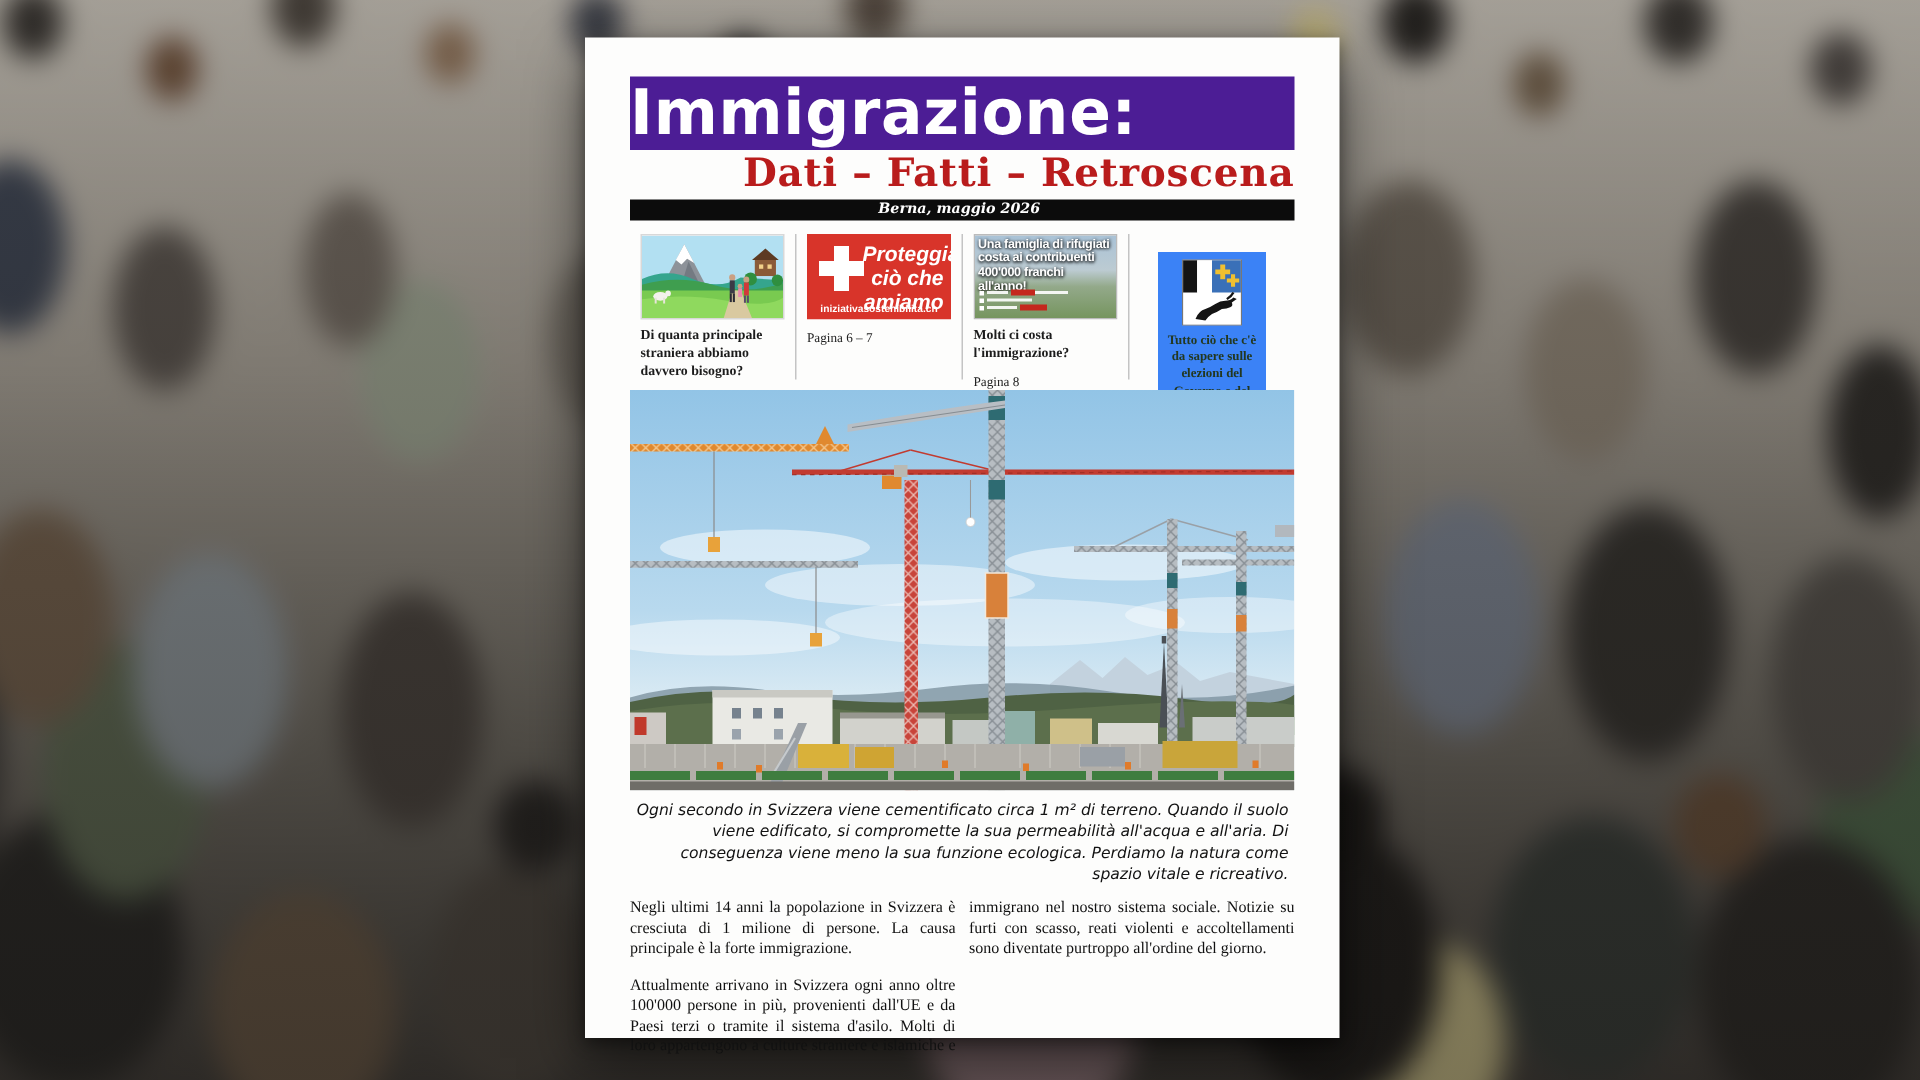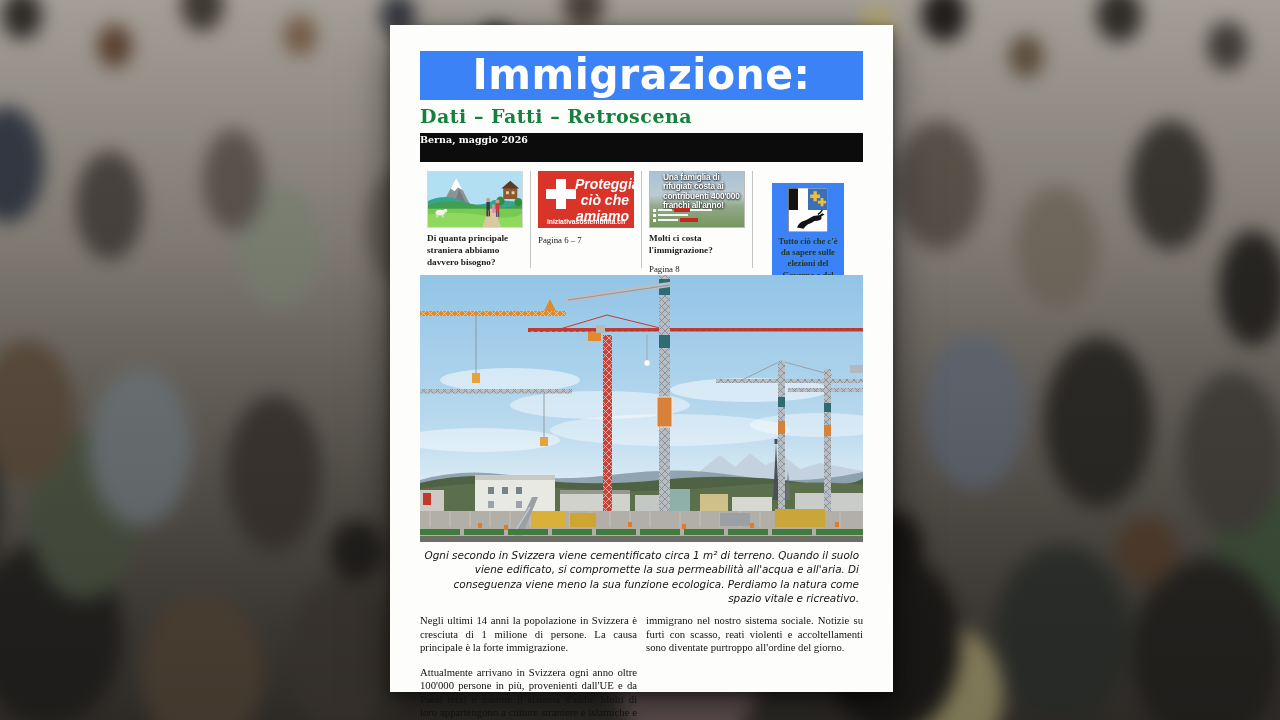--- a/index.html
+++ b/index.html
@@ -59,27 +59,27 @@
       radial-gradient(60px 150px at 0px 520px,#3b3936 62%,transparent 70%),
       linear-gradient(180deg,#c2bcb2 0%,#a49d92 35%,#6f6a61 68%,#3f3b36 100%);
   }
   .dim{position:absolute;inset:0;background:linear-gradient(180deg,rgba(25,22,18,.16),rgba(12,10,8,.42));}
 
   
   .page{position:absolute;left:390px;top:25px;width:503px;height:667px;background:#fdfdfc;
         box-sizing:border-box;padding:26px 30px 0 30px;
         box-shadow:0 14px 38px rgba(0,0,0,.55), 0 3px 10px rgba(0,0,0,.4);}
 
-  .title-bar{background:#3b82f6;height:49px;display:flex;align-items:center;justify-content:center;}
+  .title-bar{background:#4c1d95;height:49px;display:flex;align-items:center;}
   .title-bar span{color:#fff;font-family:"DejaVu Sans",sans-serif;font-weight:bold;
         font-size:41px;letter-spacing:.5px;line-height:1;transform:scaleY(1.02);}
-  .subtitle{text-align:left;font-family:"DejaVu Serif",serif;font-weight:bold;font-size:19px;
-        color:#15803d;line-height:33px;letter-spacing:.5px;}
-  .date-bar{background:#0c0c0c;height:29px;line-height:14px;text-align:left;padding-right:4px;
-        color:#fff;font-family:"DejaVu Serif",serif;font-weight:bold;font-size:9.5px;}
+  .subtitle{text-align:right;font-family:"DejaVu Serif",serif;font-weight:bold;font-size:26px;
+        color:#b91c1c;line-height:33px;letter-spacing:.5px;}
+  .date-bar{background:#0c0c0c;height:14px;line-height:14px;text-align:center;padding-right:4px;
+        color:#fff;font-family:"DejaVu Serif",serif;font-weight:bold;font-size:9.5px;font-style:italic;}
 
   
   .teasers{display:flex;margin-top:9px;height:97px;}
   .teaser{flex:1 1 0;padding:0 7px;min-width:0;}
   .teaser + .teaser{border-left:1px solid #c4c4c4;}
   .teaser-img{height:57px;border:1px solid #d8d8d8;box-sizing:border-box;overflow:hidden;position:relative;}
   .teaser-img svg{display:block;width:100%;height:100%;}
   .t-headline{font-weight:bold;font-size:9.2px;line-height:1.28;color:#1c1c1c;margin-top:5px;}
   .t-page{font-size:8.8px;color:#222;margin-top:7px;}
 
@@ -89,21 +89,21 @@
   .swiss-cross::before{content:"";position:absolute;left:10px;top:0;width:10px;height:30px;background:#fff;}
   .swiss-cross::after{content:"";position:absolute;left:0;top:10px;width:30px;height:10px;background:#fff;}
   .red-slogan{position:absolute;right:5px;top:5px;width:54px;text-align:right;color:#fff;
         font-family:"Liberation Sans",sans-serif;font-weight:bold;font-size:14px;line-height:1.15;font-style:italic;}
   .red-url{position:absolute;left:0;right:0;bottom:3px;text-align:center;color:#fff;
         font-family:"Liberation Sans",sans-serif;font-weight:bold;font-size:6.8px;}
 
   
   .clipbox{height:57px;box-sizing:border-box;border:1px solid #bbb;position:relative;
         background:linear-gradient(180deg,#a9c2d6 0%,#bccbd2 42%,#93a98a 62%,#76955f 100%);}
-  .clip-headline{position:absolute;left:13px;top:1px;right:2px;color:#fff;
+  .clip-headline{position:absolute;left:2px;top:1px;right:2px;color:#fff;
         font-family:"Liberation Sans",sans-serif;font-weight:bold;font-size:8.4px;line-height:1.12;
         text-shadow:0 1px 2px rgba(0,0,0,.85), 1px 0 2px rgba(0,0,0,.6);letter-spacing:-.2px;}
   .clip-bullets{position:absolute;left:3px;top:36px;}
   .clip-bullets .row{display:flex;align-items:center;height:4px;margin-bottom:1px;}
   .clip-bullets .b{width:3px;height:3px;background:#fff;margin-right:2px;}
   .clip-bullets .bar{height:2px;background:rgba(255,255,255,.9);margin-right:2px;}
   .clip-bullets .hl{height:4px;background:#c4271d;}
 
   
   .greenbox{height:97px;margin:12px;background:#3b82f6;box-sizing:border-box;padding-top:5px;}

